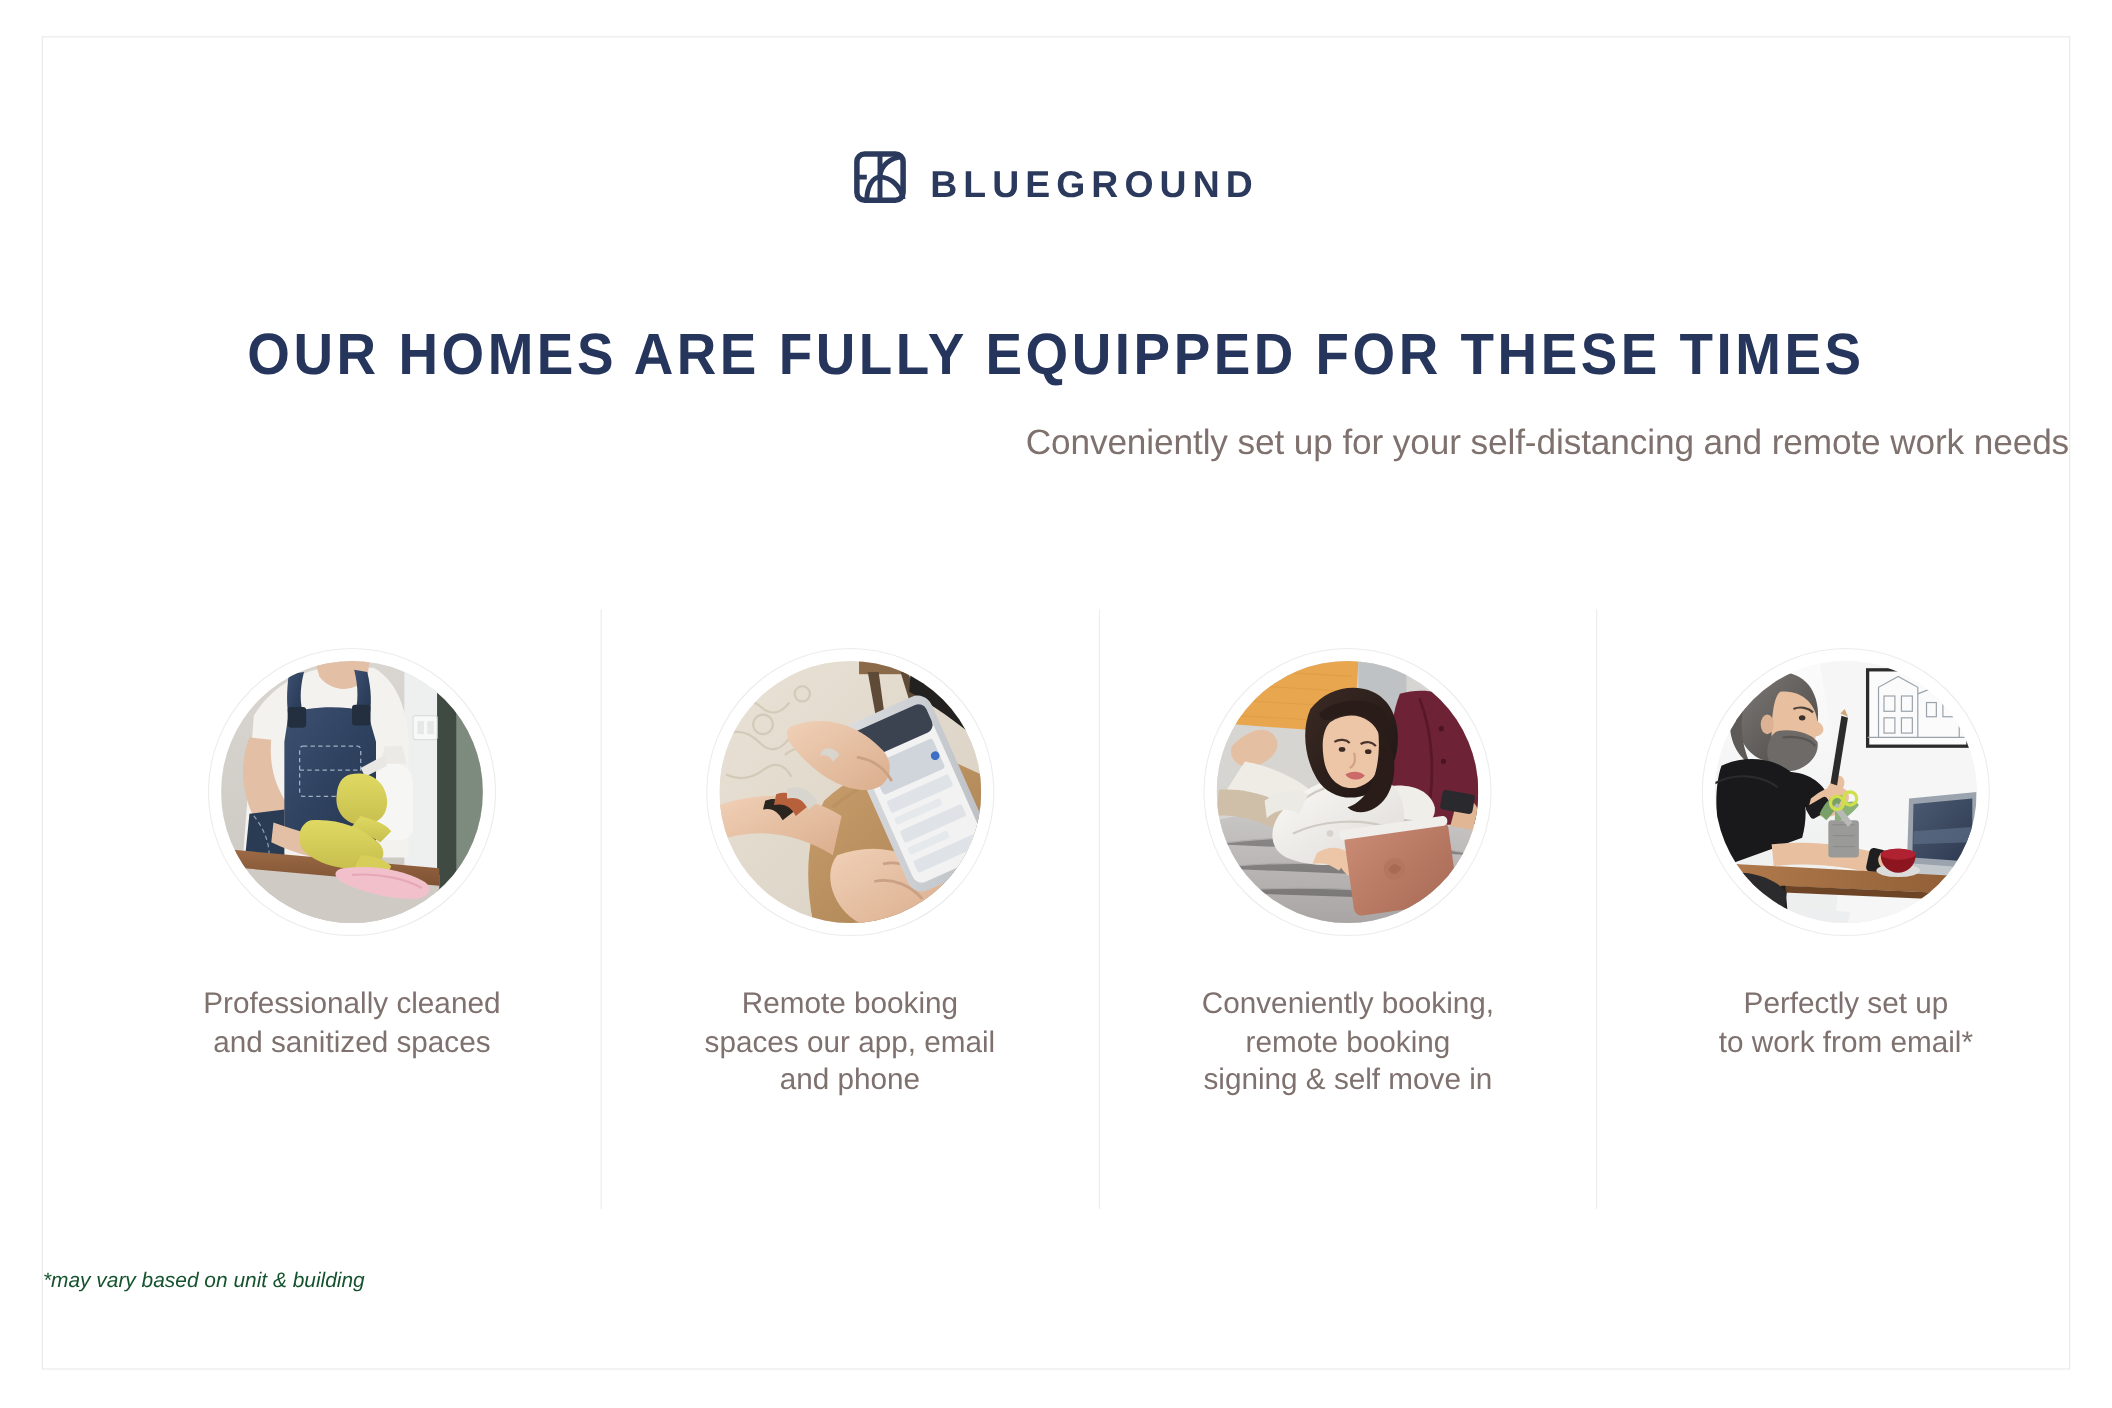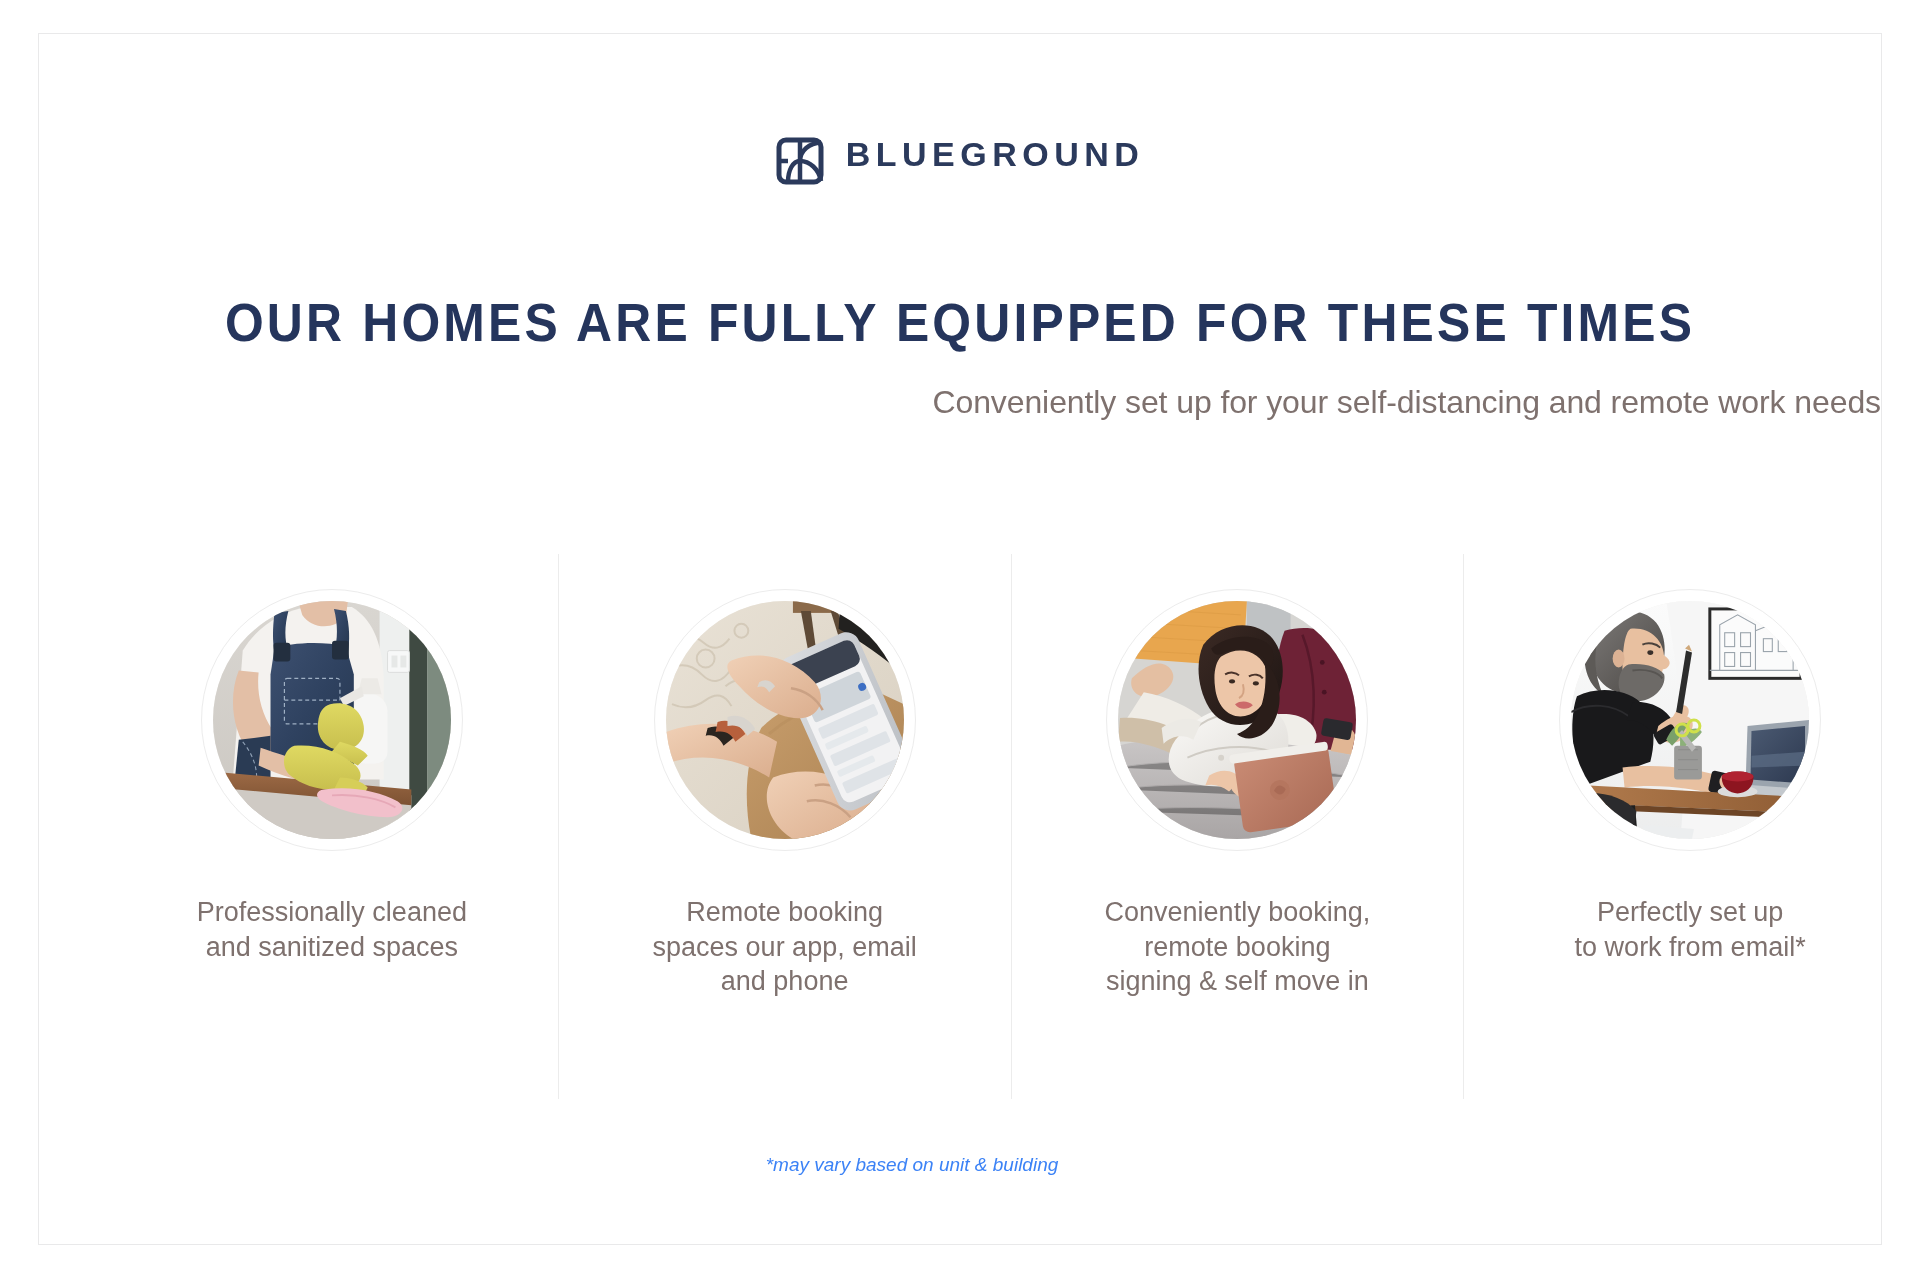--- a/index.html
+++ b/index.html
@@ -13,21 +13,21 @@
     position:absolute;left:38px;top:33px;
     width:1844px;height:1212px;
     border:1px solid #e9e9ea;
     box-sizing:border-box;
     background:#fff;
   }
 
   
   .logo-row{
     position:absolute;top:103px;left:0;width:100%;
-    display:flex;align-items:flex-start;justify-content:center;gap:22px;
+    display:flex;align-items:flex-end;justify-content:center;gap:22px;
   }
   .logo-mark{width:48px;height:48px;display:block;}
   .logo-word{
     font-size:34px;font-weight:bold;letter-spacing:5.5px;
     color:#2b3a5c;font-family:"Liberation Sans","DejaVu Sans",sans-serif;
     line-height:1;
   }
   .headline{
     position:absolute;top:258px;left:0;width:100%;
     text-align:center;
@@ -40,21 +40,21 @@
   }
   .subhead{
     position:absolute;top:350px;left:0;width:100%;
     text-align:right;
     font-size:32px;font-weight:400;
     color:#7e716e;letter-spacing:-0.1px;
   }
 
   
   .cols{
-    position:absolute;top:520px;left:67px;
+    position:absolute;top:520px;left:55px;
     width:1810px;height:545px;
     display:flex;
   }
   .col{
     position:relative;
     flex:1 1 0;
     display:flex;flex-direction:column;align-items:center;
   }
   .col + .col{border-left:1px solid #ececec;}
 
@@ -74,22 +74,22 @@
     margin-top:44px;
     text-align:center;
     font-size:27px;line-height:1.28;
     color:#7e716e;
     max-width:330px;
   }
 
   
   .footnote{
     position:absolute;left:0;top:1120px;width:1844px;
-    text-align:center;padding-right:98px;box-sizing:border-box;
-    font-style:italic;font-size:19px;color:#3b82f6;
+    text-align:left;padding-right:98px;box-sizing:border-box;
+    font-style:italic;font-size:19px;color:#14532d;
   }
 
   
   .ph{position:absolute;inset:0;}
 </style>
 </head>
 <body>
 
 <div class="frame">
 

